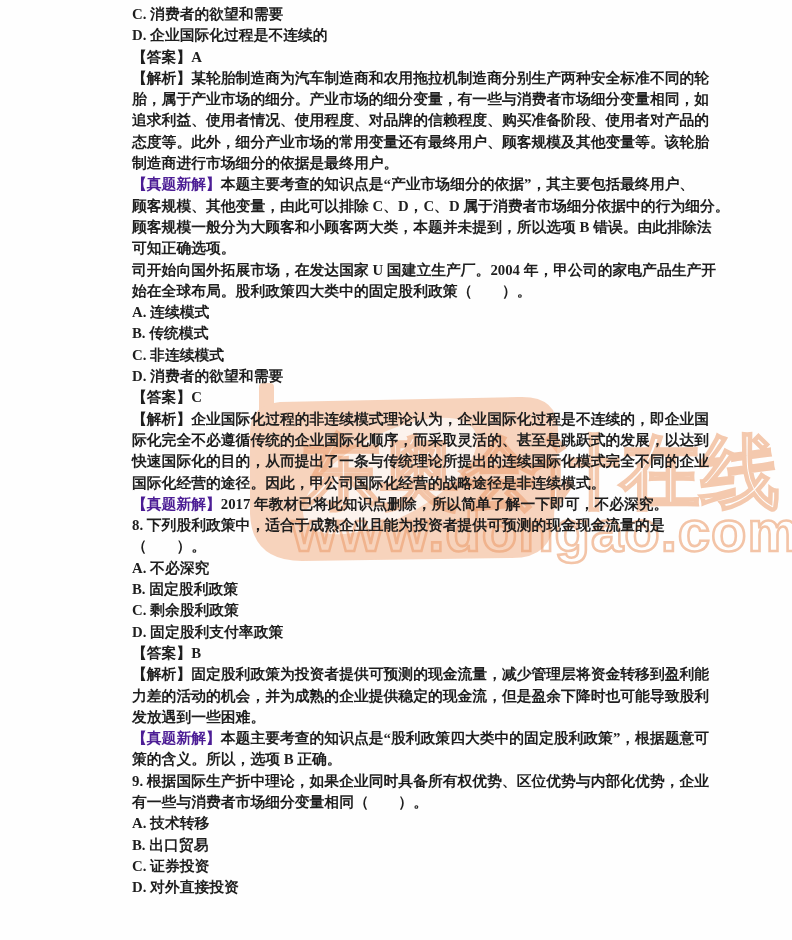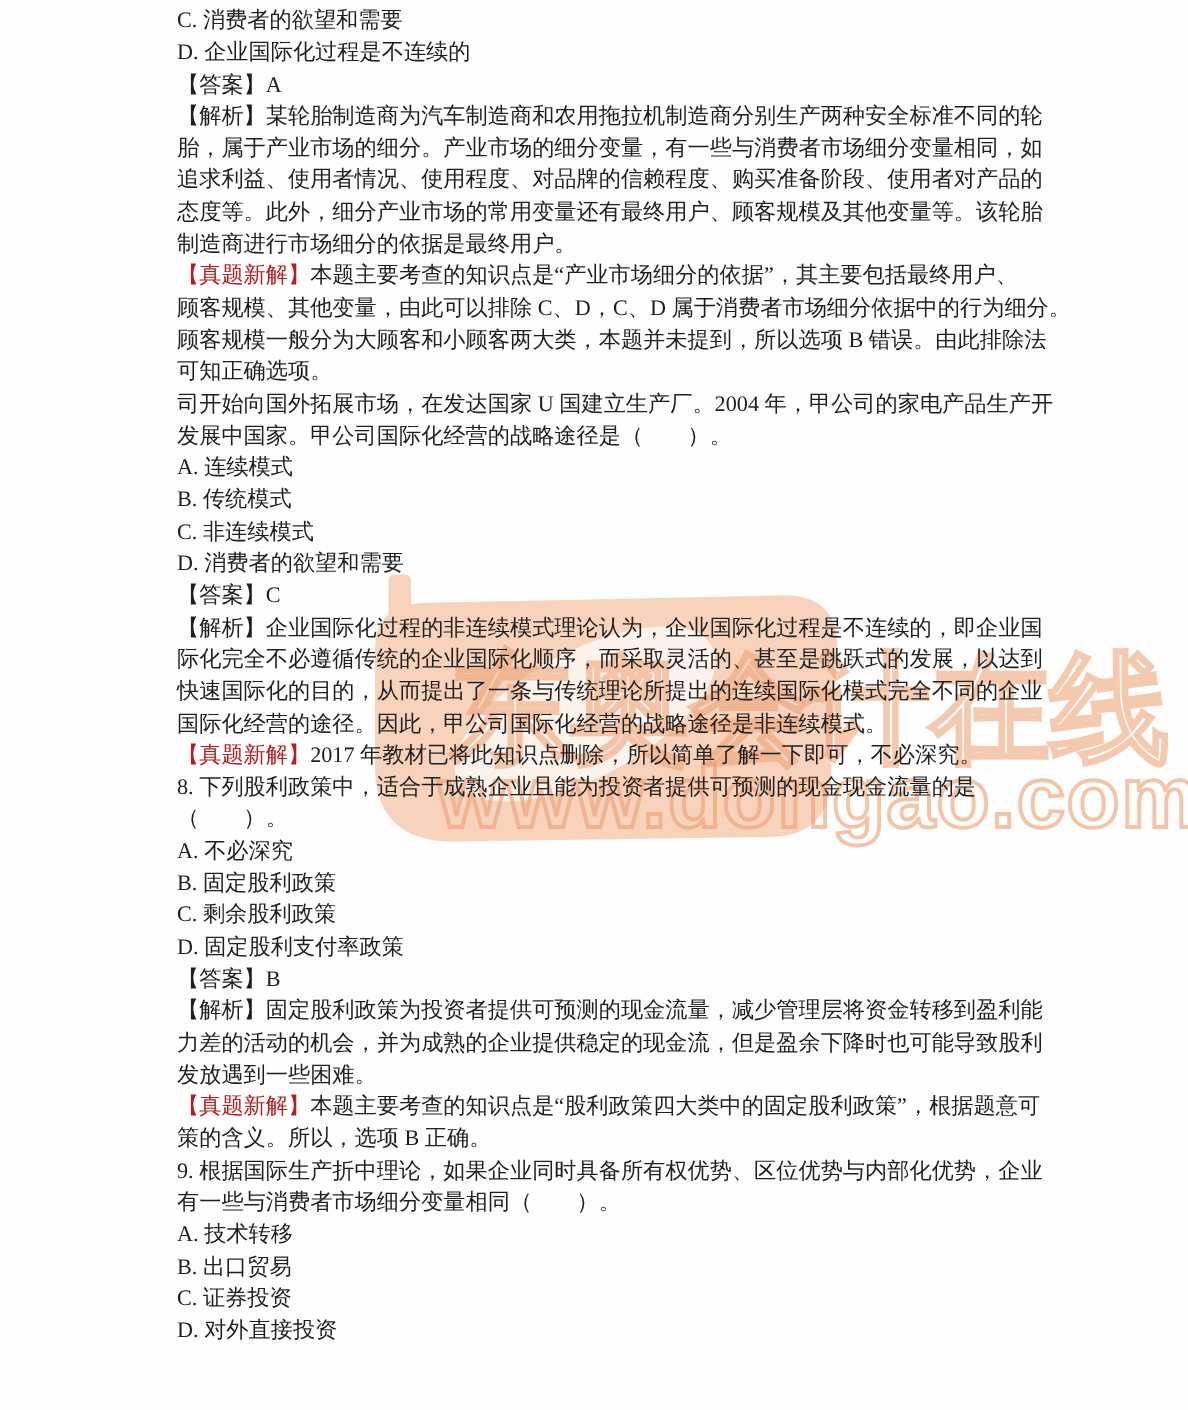--- a/index.html
+++ b/index.html
@@ -19,35 +19,36 @@
     position: absolute;
     left: 0;
     top: 0;
     width: 792px;
     height: 700px;
     z-index: 1;
     pointer-events: none;
   }
   .content {
     position: absolute;
-    left: 118px;
+    left: 132px;
     top: 4px;
     width: 566px;
     z-index: 2;
+    font-weight: bold;
   }
   .line {
     height: 21.3px;
     line-height: 21.3px;
     font-size: 14.8px;
     color: #1e1e1e;
     white-space: nowrap;
     letter-spacing: 0;
   }
   .seg.red {
-    color: #b91c1c;
+    color: #4c1d95;
   }
   .wm-text {
     font-family: "Liberation Serif", "DejaVu Serif", serif;
     font-weight: bold;
   }
   .wm-url {
     font-family: "Liberation Sans", "DejaVu Sans", sans-serif;
     font-weight: bold;
   }
 </style>
@@ -75,21 +76,21 @@
       <div class="line"><span class="seg">【解析】某轮胎制造商为汽车制造商和农用拖拉机制造商分别生产两种安全标准不同的轮</span></div>
       <div class="line"><span class="seg">胎，属于产业市场的细分。产业市场的细分变量，有一些与消费者市场细分变量相同，如</span></div>
       <div class="line"><span class="seg">追求利益、使用者情况、使用程度、对品牌的信赖程度、购买准备阶段、使用者对产品的</span></div>
       <div class="line"><span class="seg">态度等。此外，细分产业市场的常用变量还有最终用户、顾客规模及其他变量等。该轮胎</span></div>
       <div class="line"><span class="seg">制造商进行市场细分的依据是最终用户。</span></div>
       <div class="line"><span class="seg red">【真题新解】</span><span class="seg">本题主要考查的知识点是“产业市场细分的依据”，其主要包括最终用户、</span></div>
       <div class="line"><span class="seg">顾客规模、其他变量，由此可以排除 C、D，C、D 属于消费者市场细分依据中的行为细分。</span></div>
       <div class="line"><span class="seg">顾客规模一般分为大顾客和小顾客两大类，本题并未提到，所以选项 B 错误。由此排除法</span></div>
       <div class="line"><span class="seg">可知正确选项。</span></div>
       <div class="line"><span class="seg">司开始向国外拓展市场，在发达国家 U 国建立生产厂。2004 年，甲公司的家电产品生产开</span></div>
-      <div class="line"><span class="seg">发展中国家。甲公司国际化经营的战略途径是（　　）。</span></div>
+      <div class="line"><span class="seg">始在全球布局。股利政策四大类中的固定股利政策（　　）。</span></div>
       <div class="line"><span class="seg">A. 连续模式</span></div>
       <div class="line"><span class="seg">B. 传统模式</span></div>
       <div class="line"><span class="seg">C. 非连续模式</span></div>
       <div class="line"><span class="seg">D. 消费者的欲望和需要</span></div>
       <div class="line"><span class="seg">【答案】C</span></div>
       <div class="line"><span class="seg">【解析】企业国际化过程的非连续模式理论认为，企业国际化过程是不连续的，即企业国</span></div>
       <div class="line"><span class="seg">际化完全不必遵循传统的企业国际化顺序，而采取灵活的、甚至是跳跃式的发展，以达到</span></div>
       <div class="line"><span class="seg">快速国际化的目的，从而提出了一条与传统理论所提出的连续国际化模式完全不同的企业</span></div>
       <div class="line"><span class="seg">国际化经营的途径。因此，甲公司国际化经营的战略途径是非连续模式。</span></div>
       <div class="line"><span class="seg red">【真题新解】</span><span class="seg">2017 年教材已将此知识点删除，所以简单了解一下即可，不必深究。</span></div>

